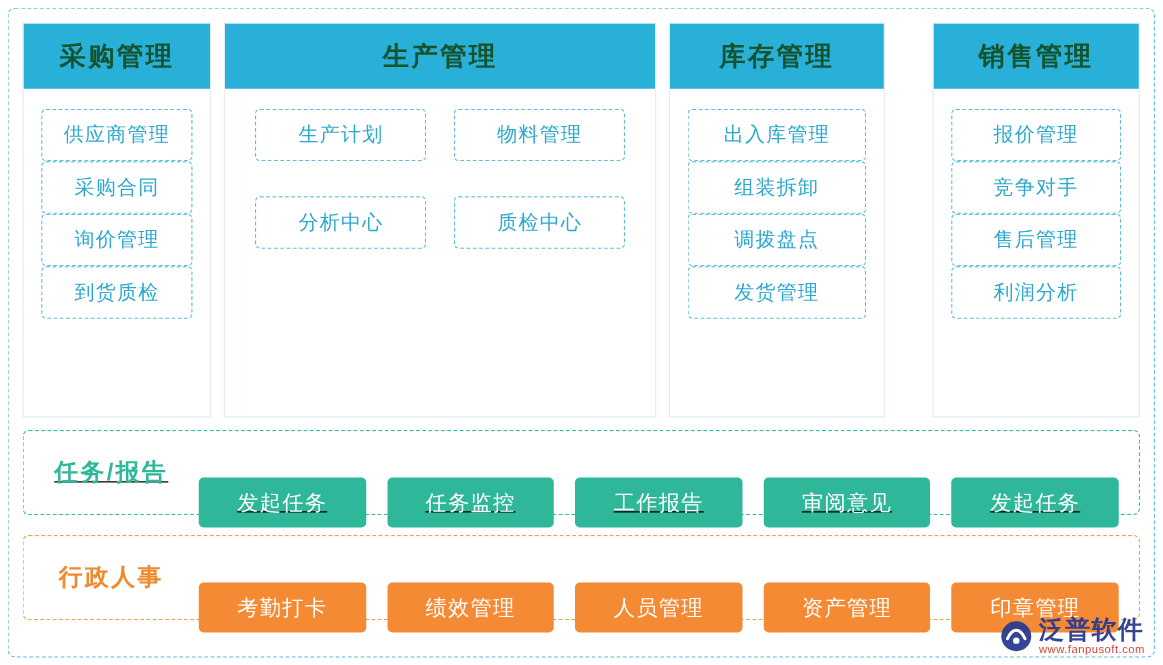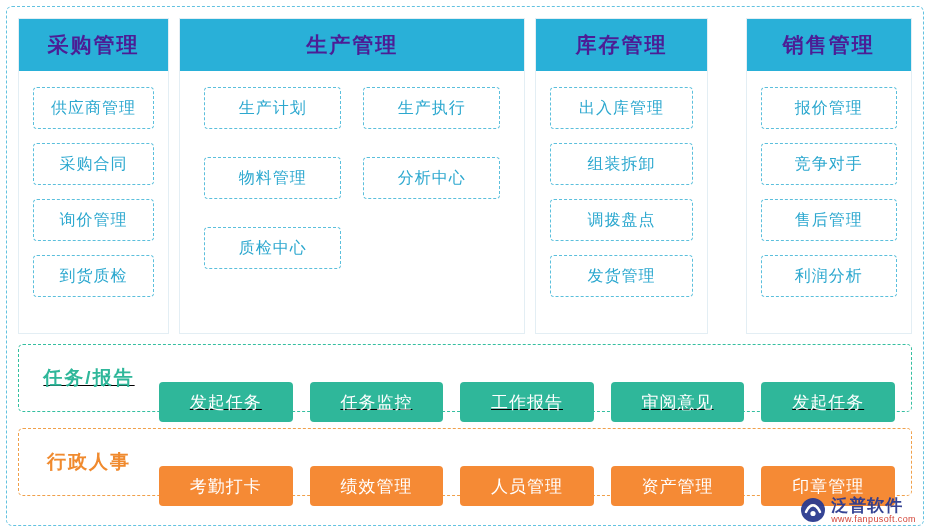--- a/index.html
+++ b/index.html
@@ -40,41 +40,40 @@
     display:flex;
     flex-direction:column;
   }
   .module.w-purchase{width:158px;}
   .module.w-production{width:362px;}
   .module.w-inventory{width:180px;}
   .module.w-sales{width:174px;margin-left:28px;}
   .module-head{
     height:52px;
     background:#29b0d8;
-    color:#4c1d95;
+    color:#14532d;
     font-size:21px;
     font-weight:bold;
     letter-spacing:2px;
     display:flex;
     align-items:center;
     justify-content:center;
     flex:none;
   }
   .module-body{
     flex:1;
     padding:16px 14px 14px 14px;
     box-sizing:border-box;
     display:flex;
     flex-direction:column;
     justify-content:flex-start;
   }
   .single-col{
     display:flex;
     flex-direction:column;
-    gap:14px;
   }
   .two-col{
     display:grid;
     grid-template-columns:1fr 1fr;
     column-gap:22px;
     row-gap:28px;
     padding:0 10px;
   }
   .item{
     height:42px;
@@ -159,21 +158,21 @@
     width:26px;height:26px;
     position:relative;
     flex:none;
   }
   .wm-text{
     display:flex;
     flex-direction:column;
     line-height:1.05;
   }
   .wm-name{
-    font-size:17px;
+    font-size:20px;
     font-weight:bold;
     color:#2b3a8f;
     letter-spacing:1px;
   }
   .wm-url{
     font-size:9px;
     color:#d03a2c;
     letter-spacing:.4px;
   }
 </style>
@@ -195,21 +194,20 @@
           <div class="item">到货质检</div>
         </div>
       </div>
     </div>
 
     <div class="module w-production">
       <div class="module-head">生产管理</div>
       <div class="module-body">
         <div class="two-col">
           <div class="item">生产计划</div>
-          <div class="item">生产执行</div>
           <div class="item">物料管理</div>
           <div class="item">分析中心</div>
           <div class="item">质检中心</div>
         </div>
       </div>
     </div>
 
     <div class="module w-inventory">
       <div class="module-head">库存管理</div>
       <div class="module-body">

